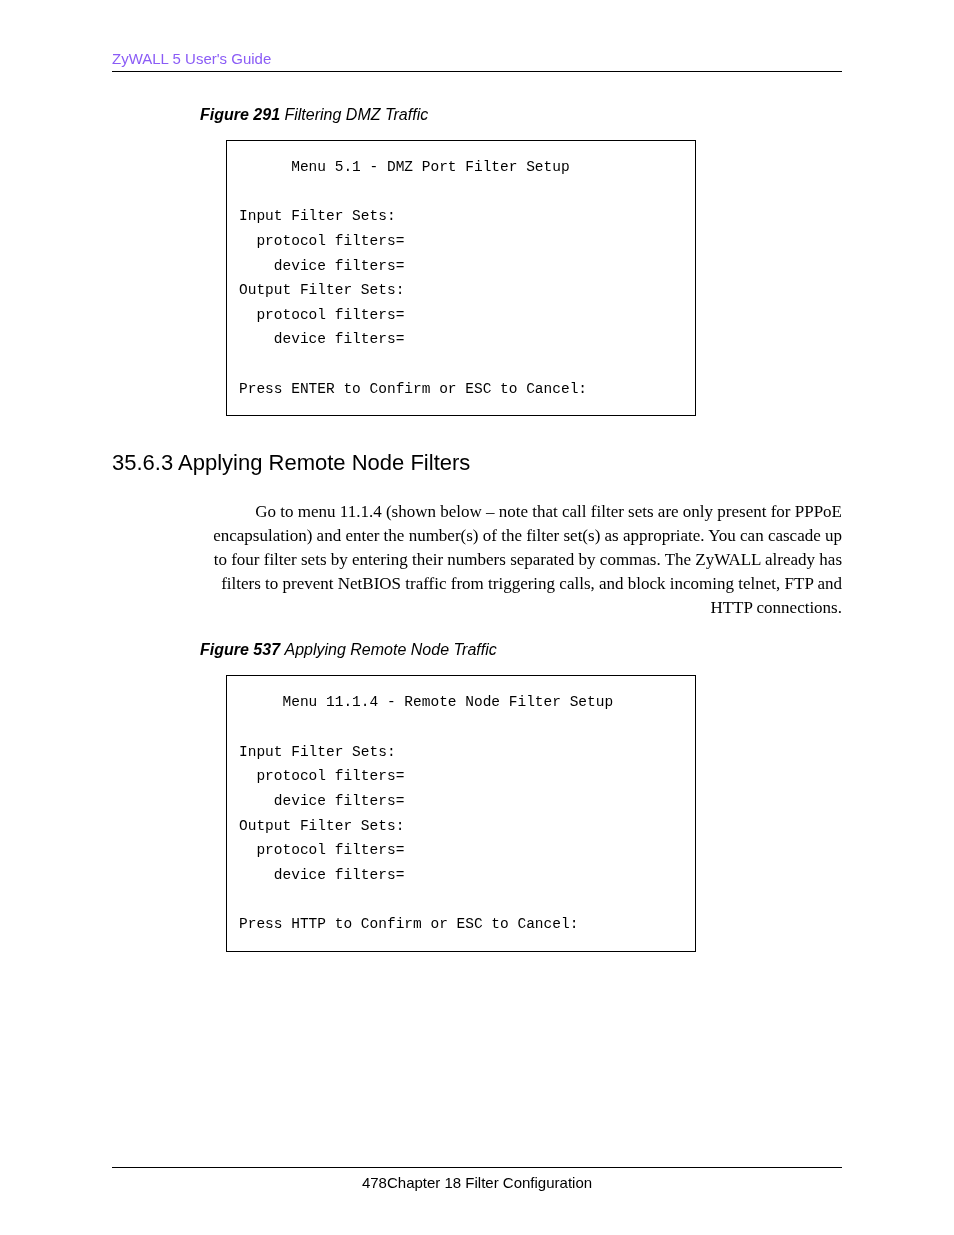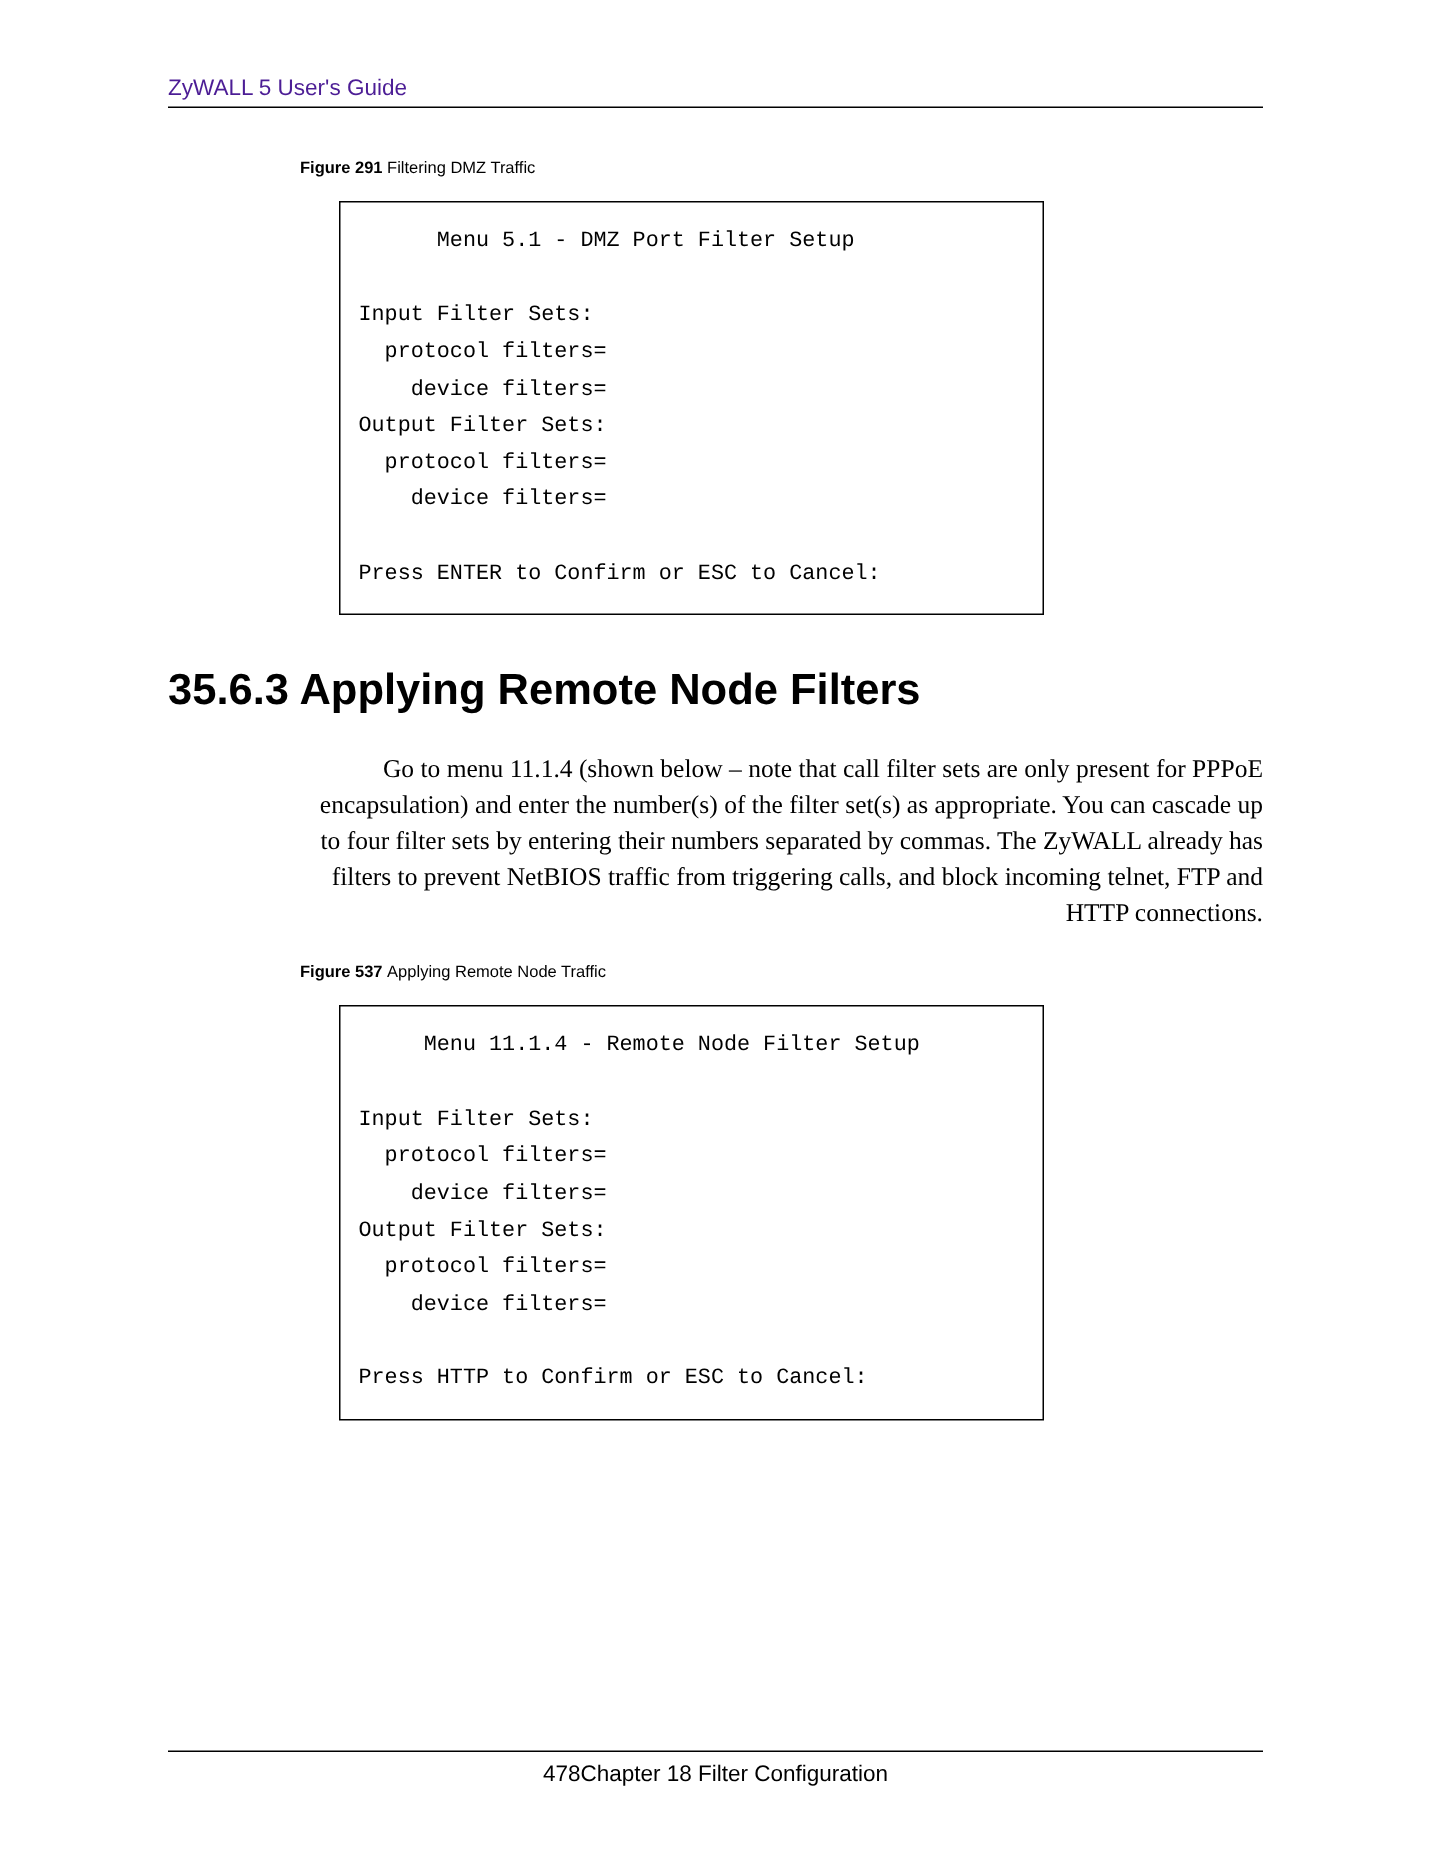--- a/index.html
+++ b/index.html
@@ -15,51 +15,52 @@
     .page {
       padding: 50px 112px 40px 112px;
       box-sizing: border-box;
       width: 100%;
       height: 100%;
       position: relative;
     }
     .running-header {
       font-family: Arial, Helvetica, sans-serif;
       font-size: 15px;
-      color: #4c1d95;
+      color: #8b5cf6;
       margin-bottom: 4px;
     }
     .hr-line {
       border: 0;
       border-top: 1.2px solid #000;
       margin: 0 0 34px 0;
     }
     .figure-caption {
       font-family: Arial, Helvetica, sans-serif;
-      font-size: 11px;
+      font-size: 16px;
       margin: 10px 0 16px 88px;
+      font-style: italic;
     }
     .figure-caption .fig-bold {
       font-weight: bold;
     }
     .terminal-box {
       font-family: "Courier New", Courier, monospace;
       font-size: 14.5px;
       line-height: 1.7;
       border: 1px solid #000;
       padding: 14px 12px 14px 12px;
       margin: 0 0 34px 114px;
       width: 470px;
       white-space: pre;
       box-sizing: border-box;
     }
     .section-heading {
       font-family: Arial, Helvetica, sans-serif;
-      font-size: 29px;
-      font-weight: bold;
+      font-size: 22px;
+      font-weight: normal;
       margin: 21px 0 24px 0;
     }
     .body-para {
       font-family: "Times New Roman", Times, serif;
       font-size: 17px;
       line-height: 1.4;
       margin: 0 0 22px 88px;
       text-align: right;
     }
     .footer {

